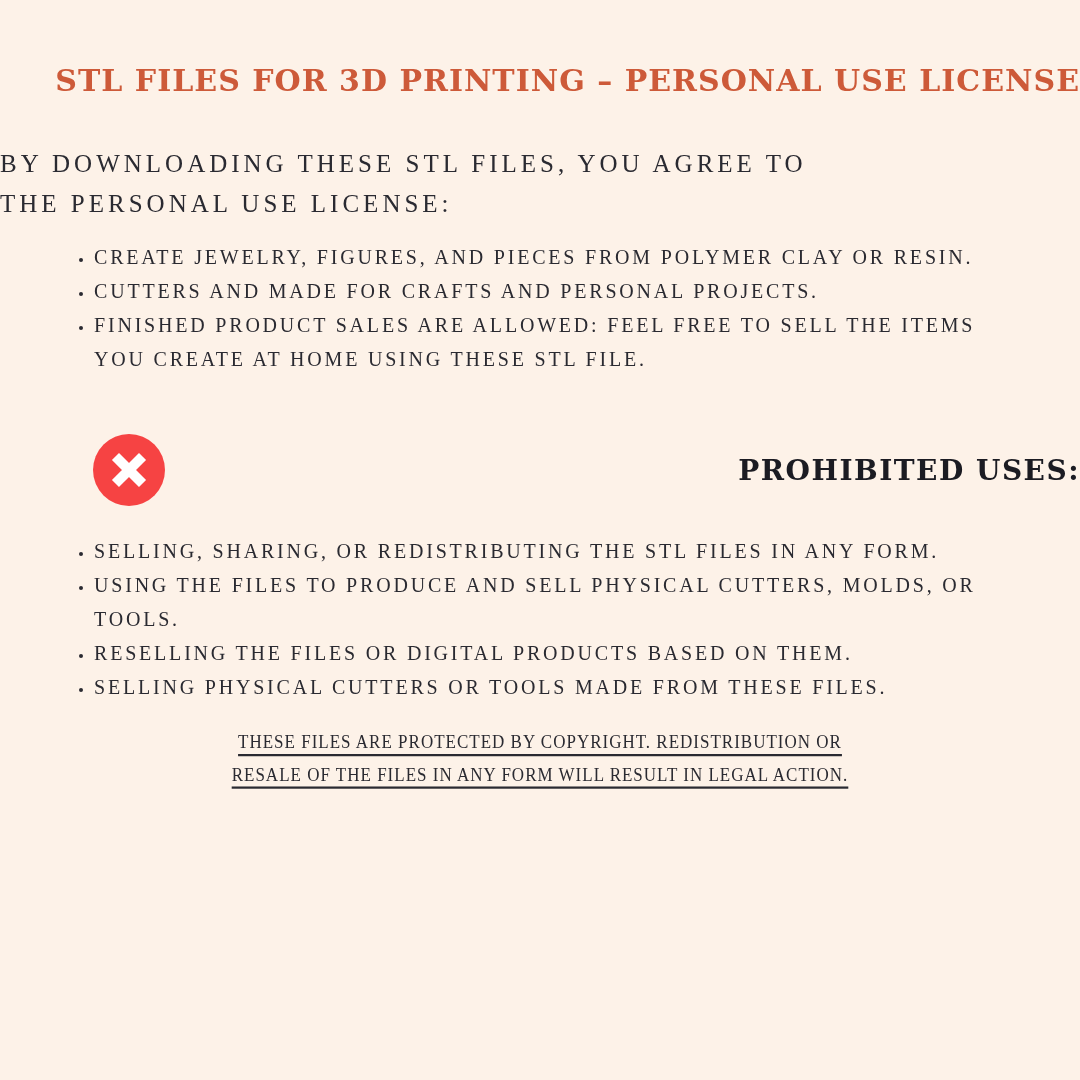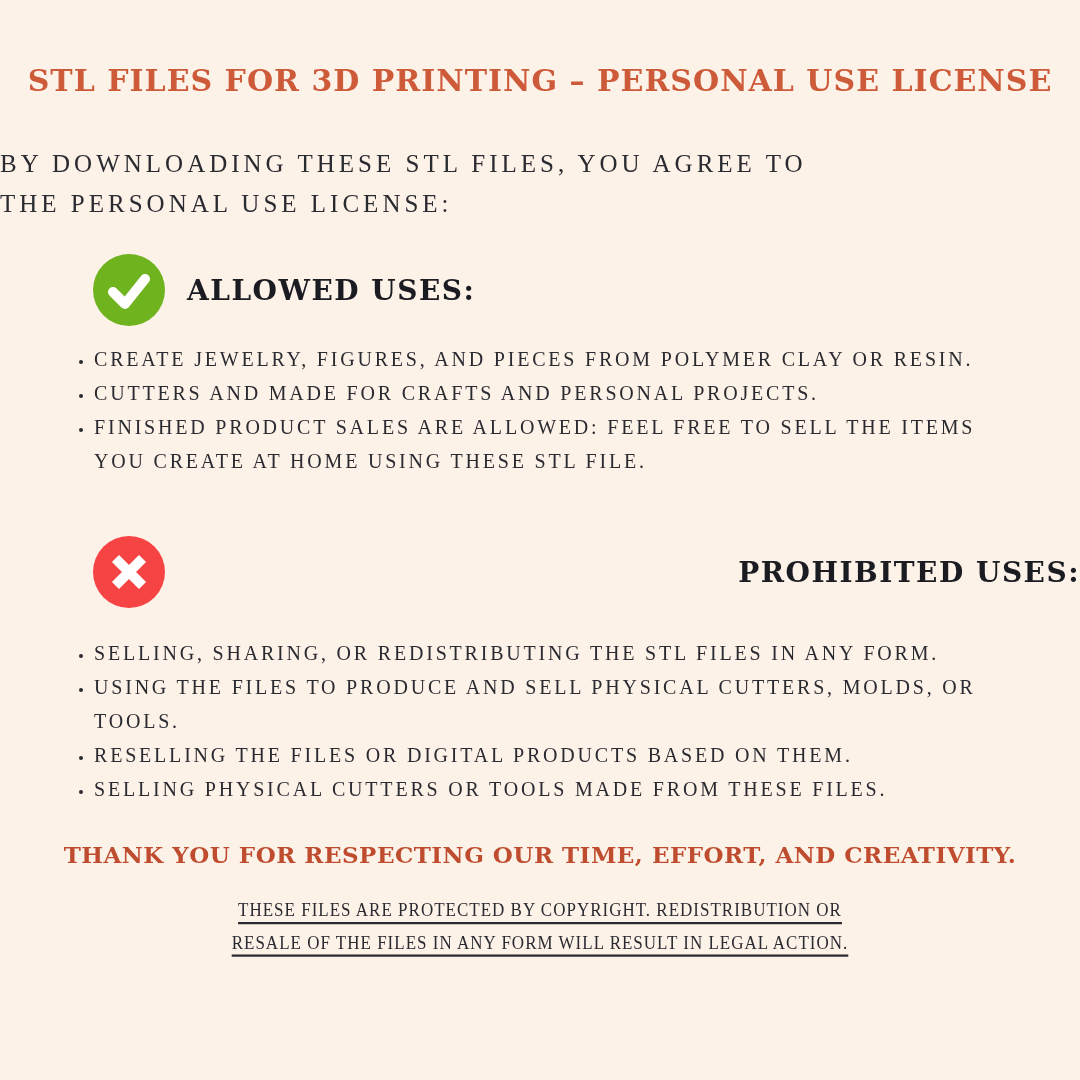--- a/index.html
+++ b/index.html
@@ -17,21 +17,21 @@
   .poster{
     position:relative;
     width:1080px;height:1080px;
     background:var(--background);
     overflow:hidden;
     font-family:"Liberation Serif", serif;
     color:var(--text);
   }
   .title{
     margin-top:62px;
-    text-align:center;
+    text-align:right;
     font-family:"DejaVu Serif", serif;
     font-weight:bold;
     font-size:30px;
     line-height:38px;
     letter-spacing:1px;
     color:var(--accent);
   }
   .subtitle{
     margin-top:44px;
     text-align:left;
@@ -100,29 +100,20 @@
 
 <div class="poster">
 
   <h1 class="title">STL FILES FOR 3D PRINTING – PERSONAL USE LICENSE</h1>
 
   <p class="subtitle">
     <span>BY DOWNLOADING THESE STL FILES, YOU AGREE TO</span><br>
     <span>THE PERSONAL USE LICENSE:</span>
   </p>
 
-  <div class="section-header allowed">
-    <span class="icon-badge">
-      <svg width="72" height="72" viewBox="0 0 72 72" aria-hidden="true">
-        <circle cx="36" cy="36" r="36" fill="var(--allowed_green)"></circle>
-        <path d="M20 38 L32 50 L52 25" fill="none" stroke="var(--icon_glyph)" stroke-width="10" stroke-linecap="round" stroke-linejoin="round"></path>
-      </svg>
-    </span>
-    <h2 class="section-heading">ALLOWED USES:</h2>
-  </div>
 
   <ul class="bullets allowed-list">
       <li>CREATE JEWELRY, FIGURES, AND PIECES FROM POLYMER CLAY OR RESIN.</li>
       <li>CUTTERS AND MADE FOR CRAFTS AND PERSONAL PROJECTS.</li>
       <li>FINISHED PRODUCT SALES ARE ALLOWED: FEEL FREE TO SELL THE ITEMS YOU CREATE AT HOME USING THESE STL FILE.</li>
     </ul>
 
   <div class="section-header prohibited">
     <span class="icon-badge">
       <svg width="72" height="72" viewBox="0 0 72 72" aria-hidden="true">
@@ -133,20 +124,19 @@
     <h2 class="section-heading">PROHIBITED USES:</h2>
   </div>
 
   <ul class="bullets prohibited-list">
       <li>SELLING, SHARING, OR REDISTRIBUTING THE STL FILES IN ANY FORM.</li>
       <li>USING THE FILES TO PRODUCE AND SELL PHYSICAL CUTTERS, MOLDS, OR TOOLS.</li>
       <li>RESELLING THE FILES OR DIGITAL PRODUCTS BASED ON THEM.</li>
       <li>SELLING PHYSICAL CUTTERS OR TOOLS MADE FROM THESE FILES.</li>
     </ul>
 
-  <p class="thanks">THANK YOU FOR RESPECTING OUR TIME, EFFORT, AND CREATIVITY.</p>
 
   <p class="legal">
     <span class="legal-line">THESE FILES ARE PROTECTED BY COPYRIGHT. REDISTRIBUTION OR</span><br>
     <span class="legal-line">RESALE OF THE FILES IN ANY FORM WILL RESULT IN LEGAL ACTION.</span>
   </p>
 
 </div>
 
 </body></html>

